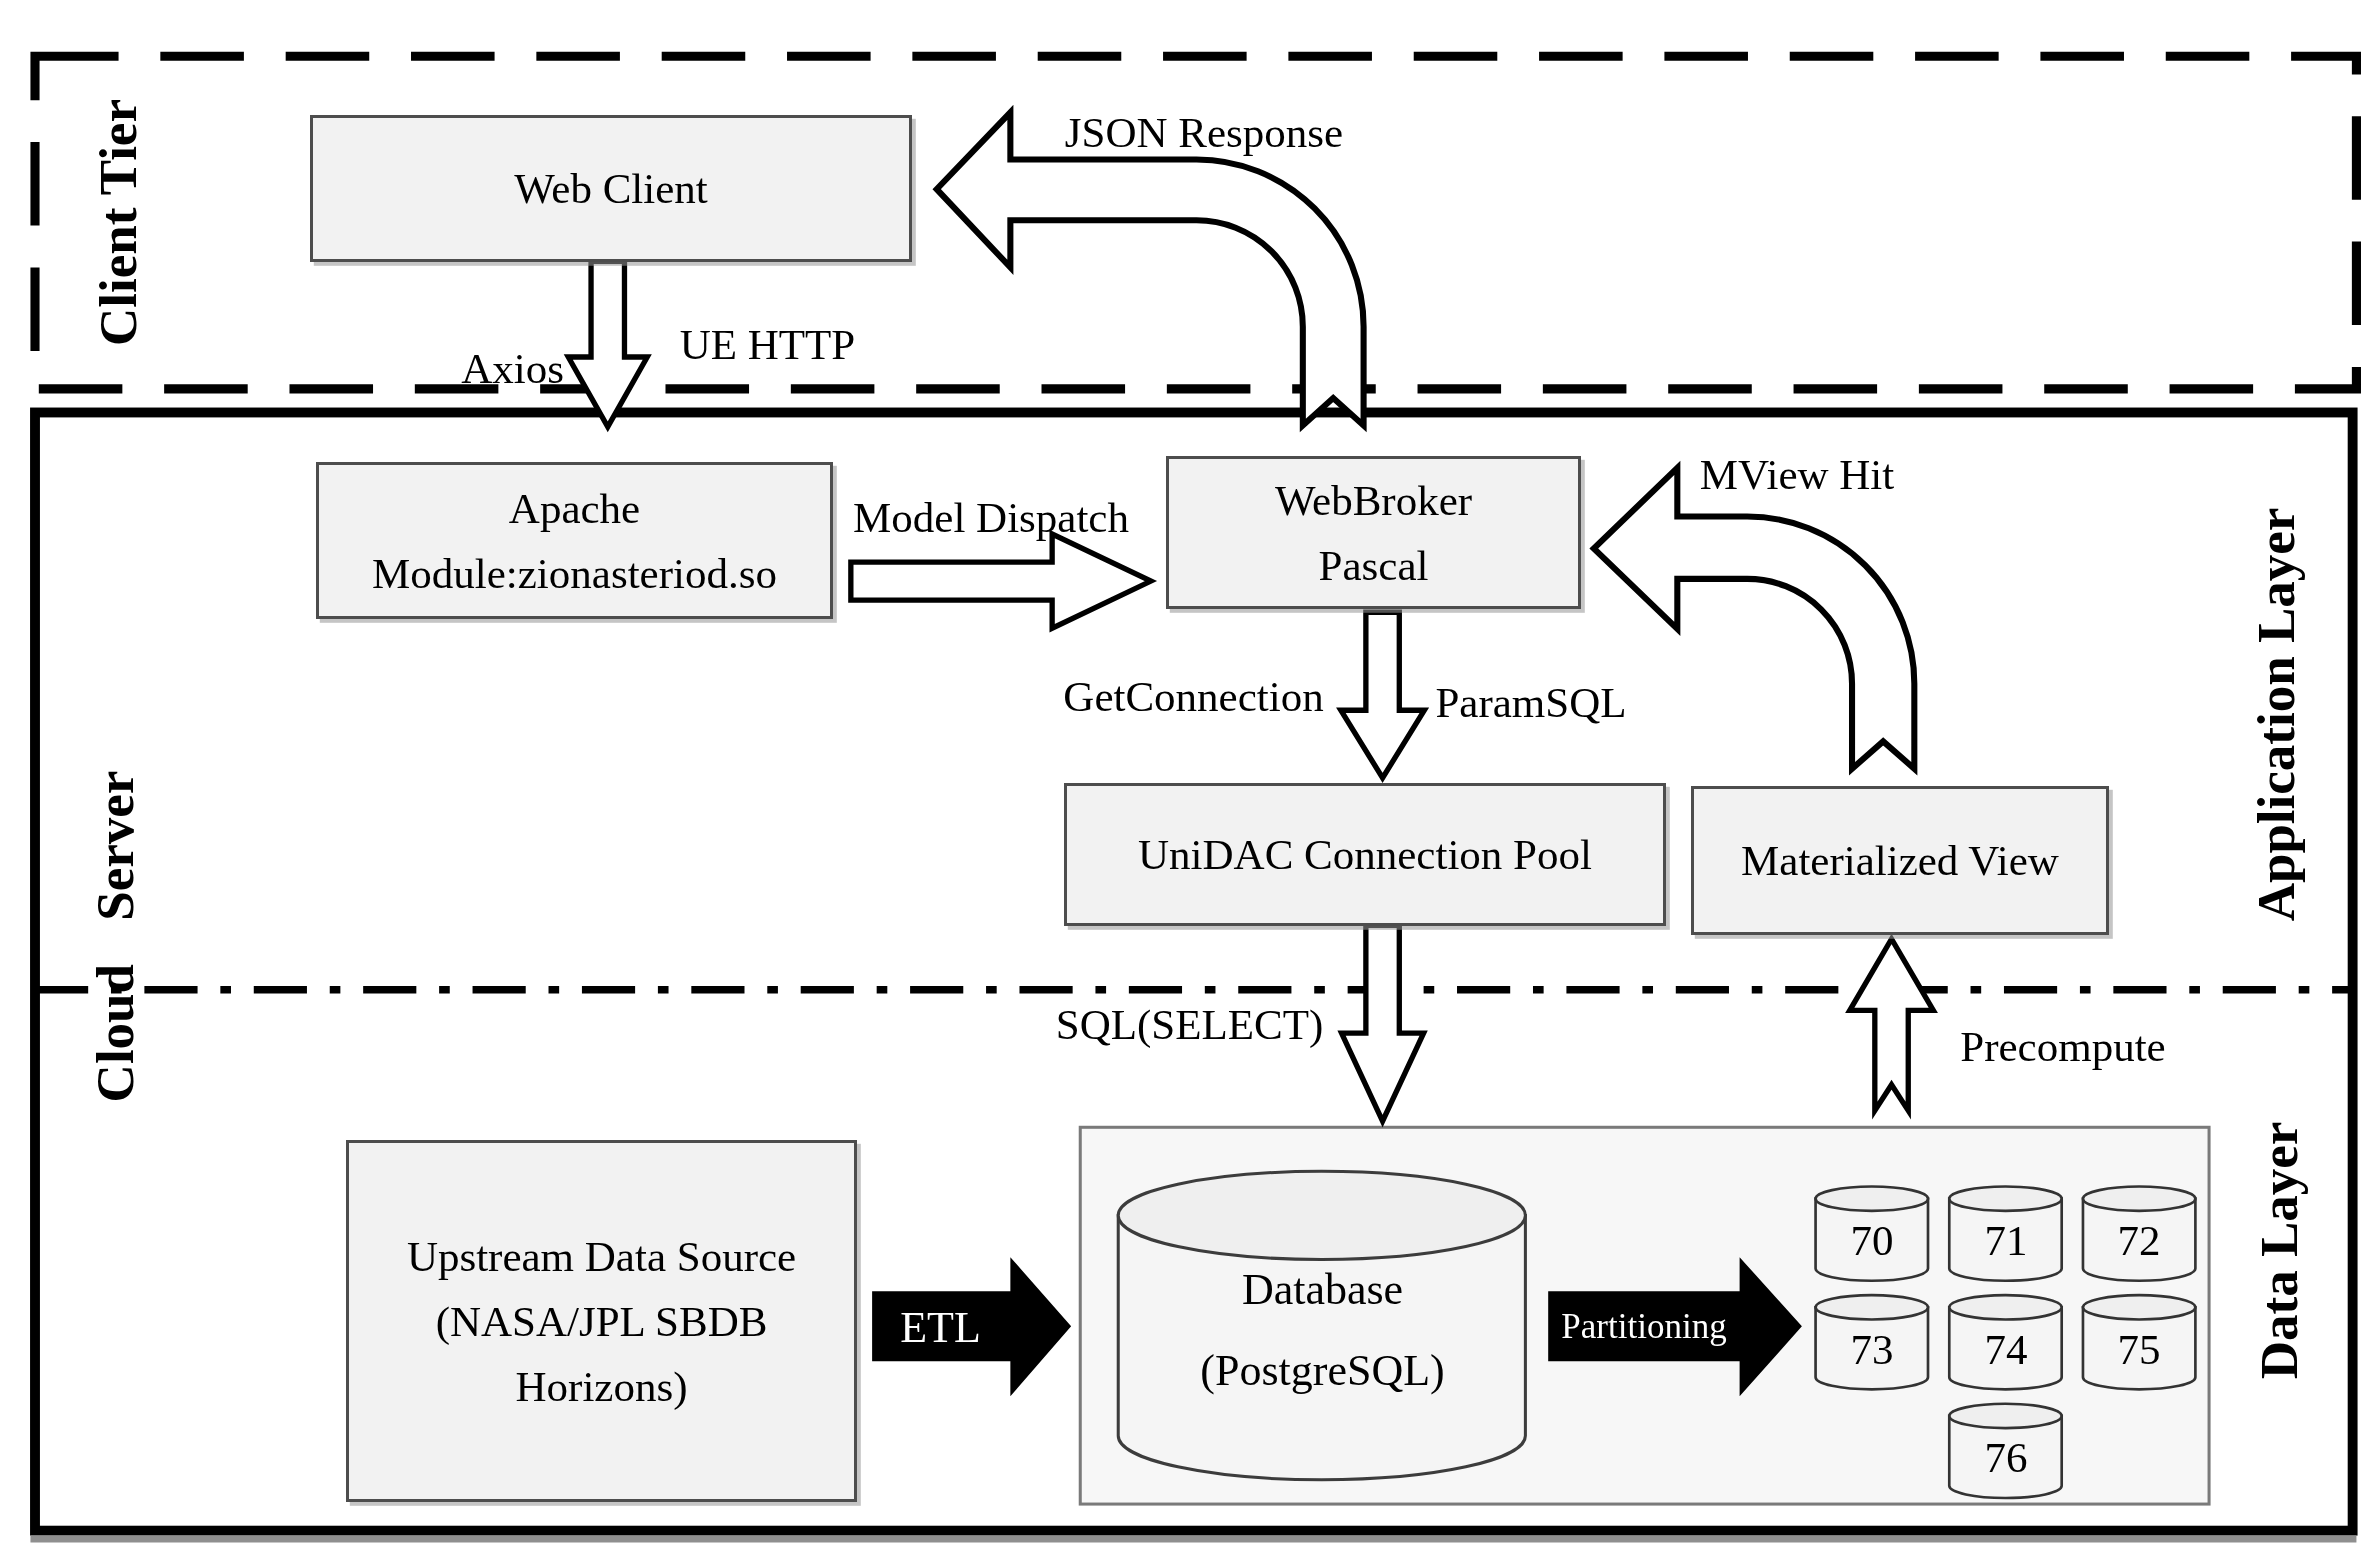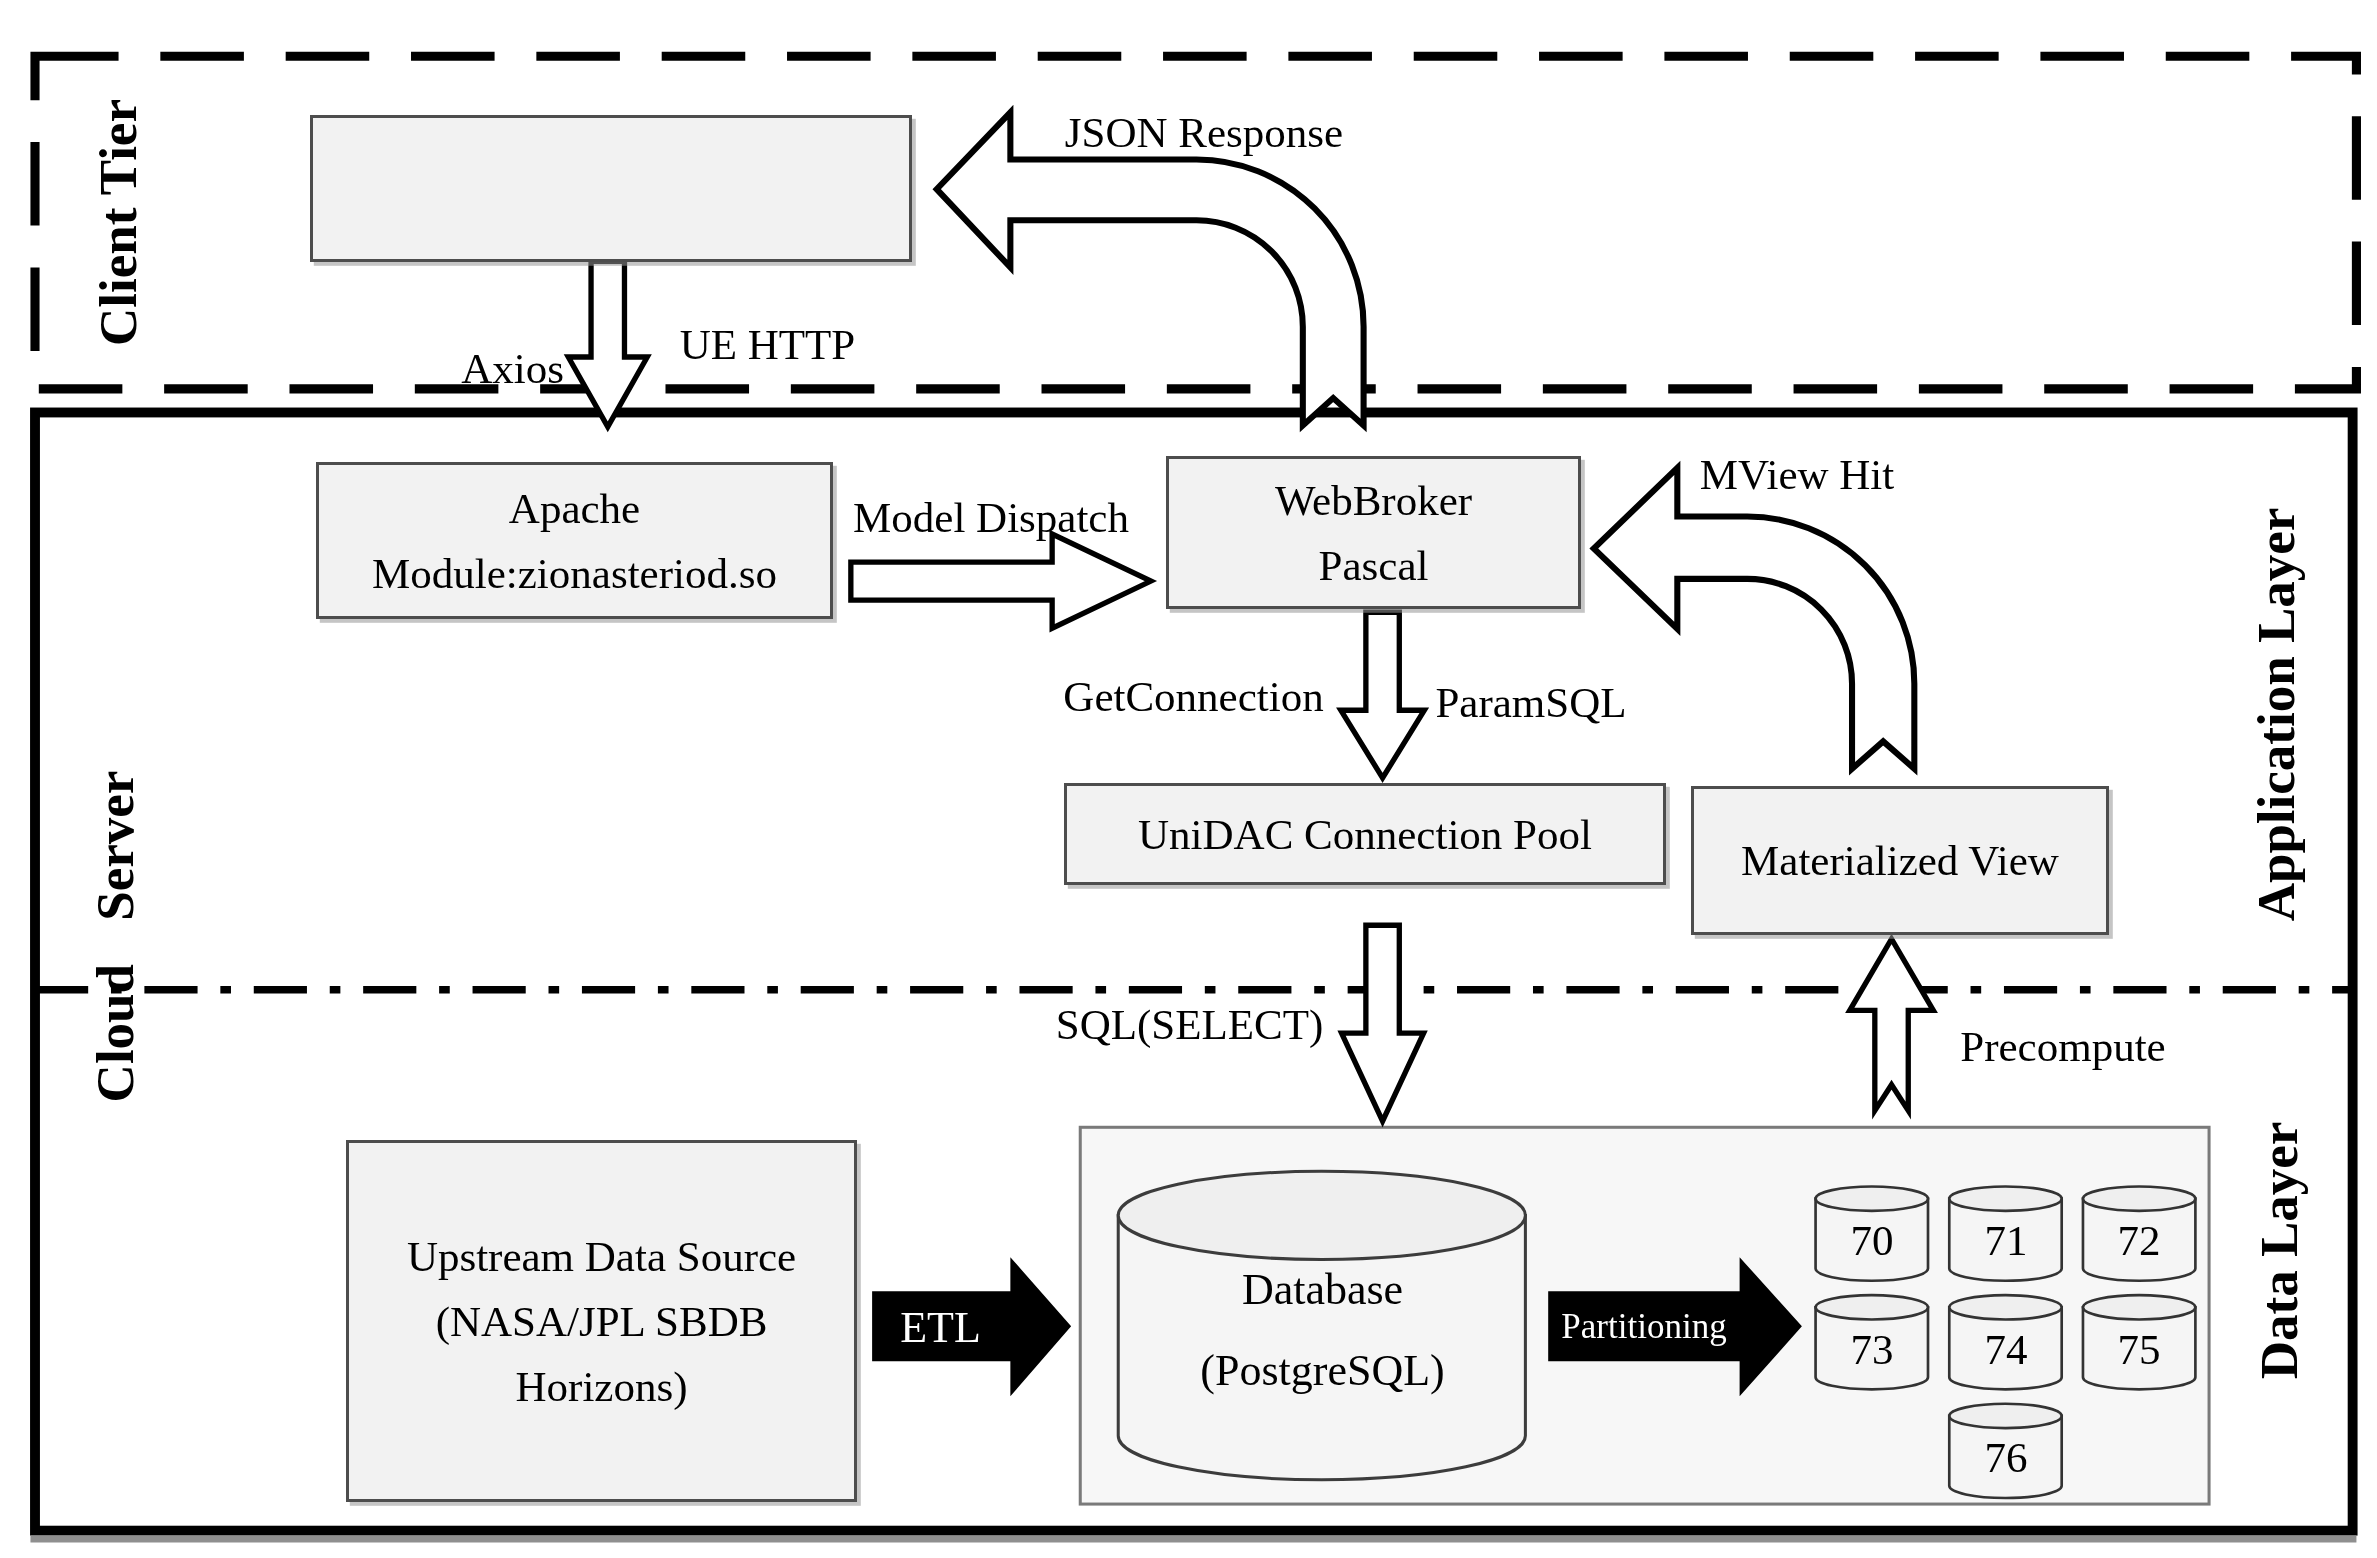--- a/index.html
+++ b/index.html
@@ -92,33 +92,36 @@
 
     <path d="M 2038 1700 L 2290 1700 L 2290 1655 L 2372 1746 L 2290 1838 L 2290 1792 L 2038 1792 Z" fill="#000"></path>
   </svg>
 
   <div class="vlabel" style="left:-46px;top:196px;width:327px;height:53px;">Client Tier</div>
   <div class="vlabel" style="left:-72px;top:910px;width:372px;height:53px;word-spacing:30px;">Cloud Server</div>
   <div class="vlabel" style="left:2055px;top:688px;width:441px;height:53px;">Application Layer</div>
   <div class="vlabel" style="left:2139px;top:1224px;width:278px;height:53px;">Data Layer</div>
 
   <div class="box client-box" style="left:310px;top:115px;width:602px;height:147px;">
+    <div class="client-half">
+      <span>Web Client</span>
+    </div>
   </div>
 
   <div class="box" style="left:316px;top:462px;width:517px;height:157px;">
     <span class="ln">Apache</span>
     <span class="ln">Module:zionasteriod.so</span>
   </div>
 
   <div class="box" style="left:1166px;top:456px;width:415px;height:153px;">
     <span class="ln">WebBroker</span>
     <span class="ln">Pascal</span>
   </div>
 
-  <div class="box" style="left:1064px;top:783px;width:602px;height:102px;">
+  <div class="box" style="left:1064px;top:783px;width:602px;height:143px;">
     <span class="ln">UniDAC Connection Pool</span>
   </div>
 
   <div class="box" style="left:1691px;top:786px;width:418px;height:149px;">
     <span class="ln">Materialized View</span>
   </div>
 
   <div class="box" style="left:346px;top:1140px;width:511px;height:362px;">
     <span class="ln">Upstream Data Source</span>
     <span class="ln">(NASA/JPL SBDB</span>

